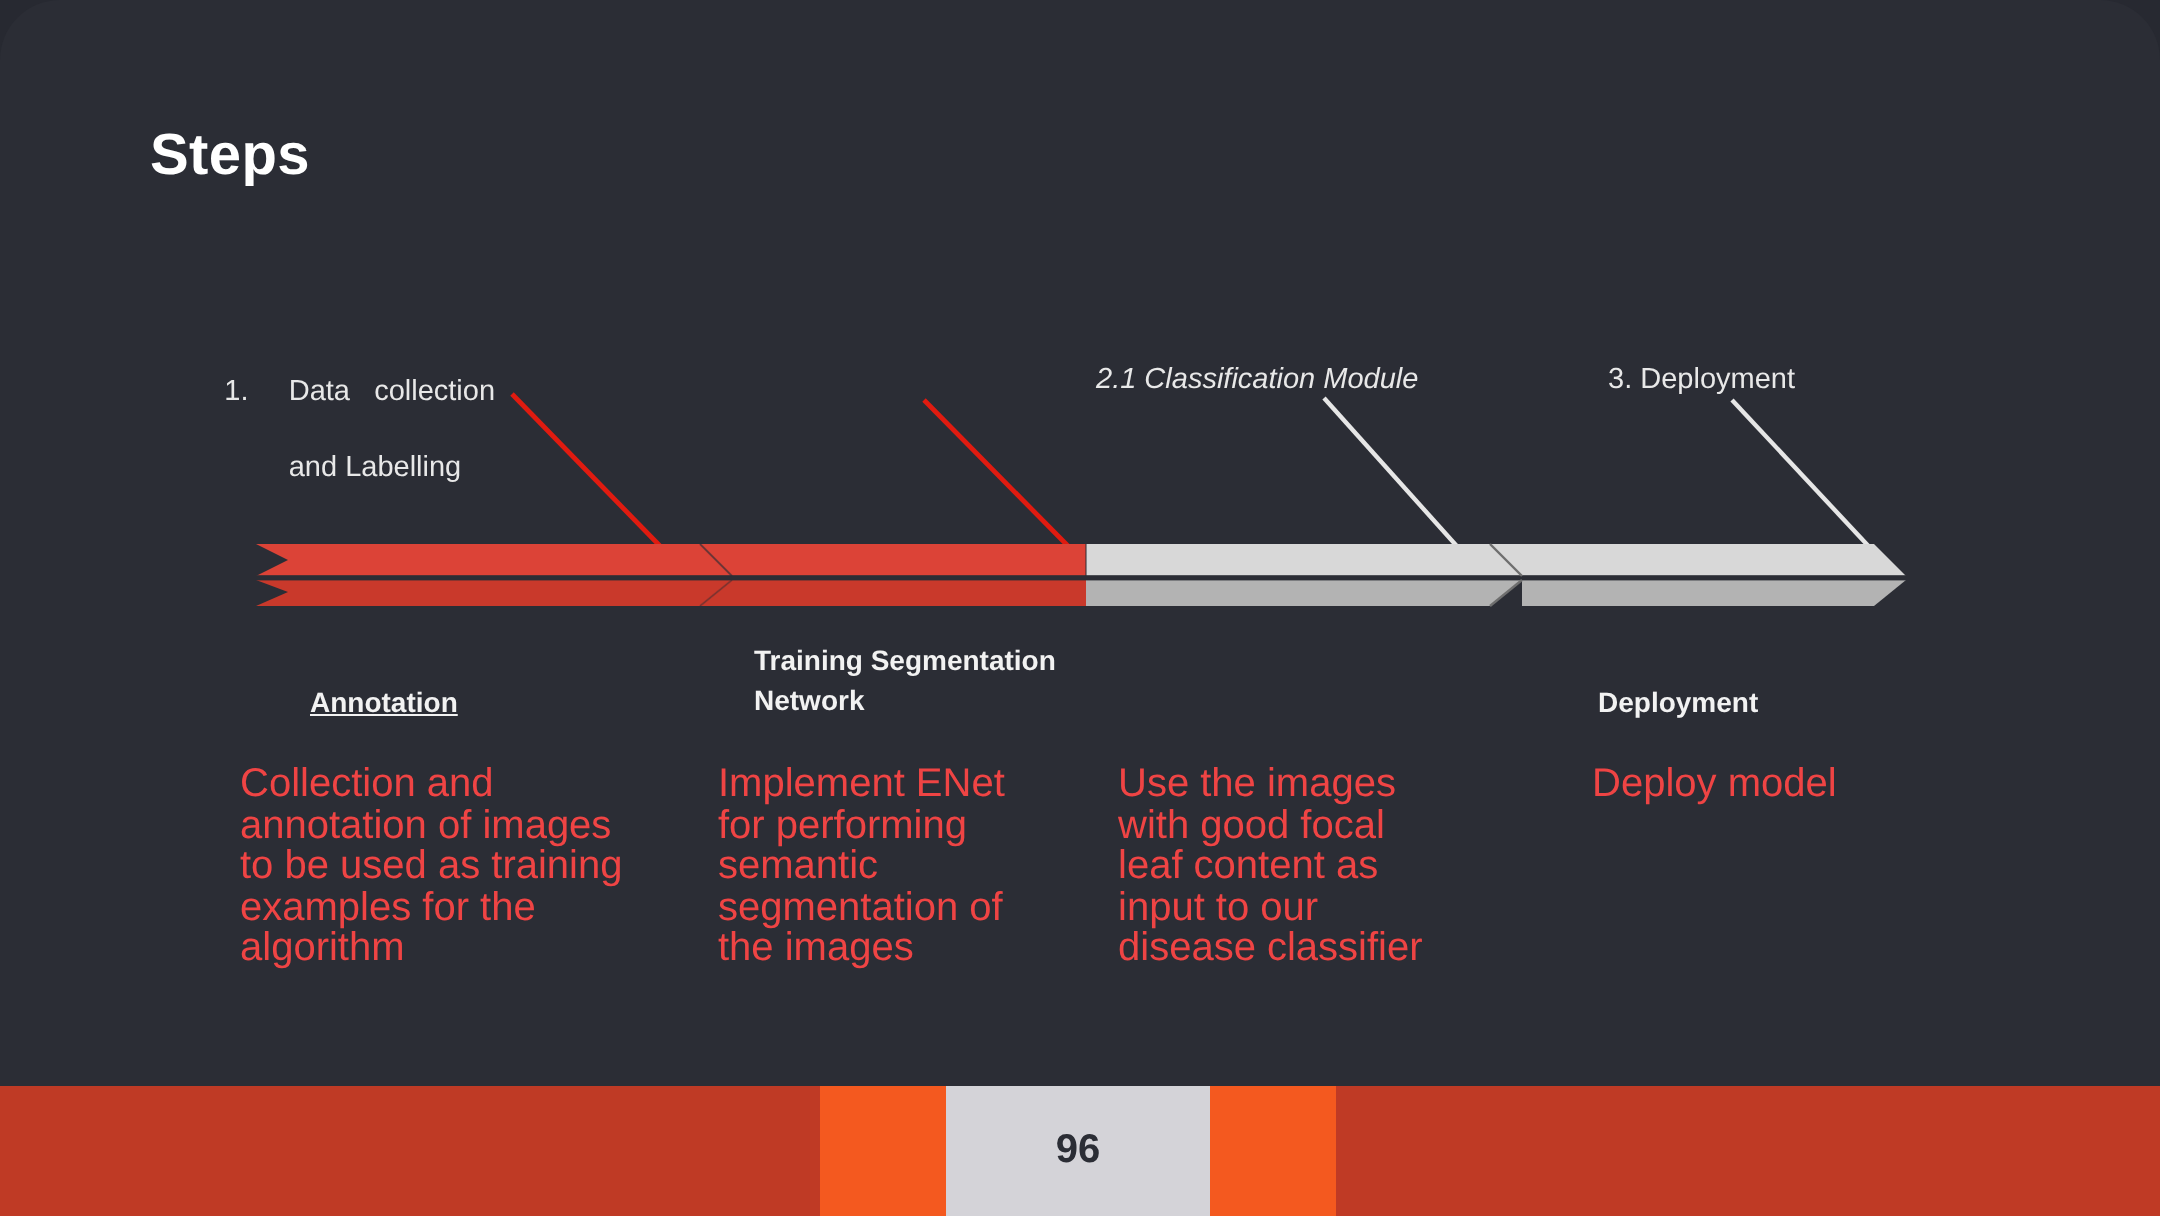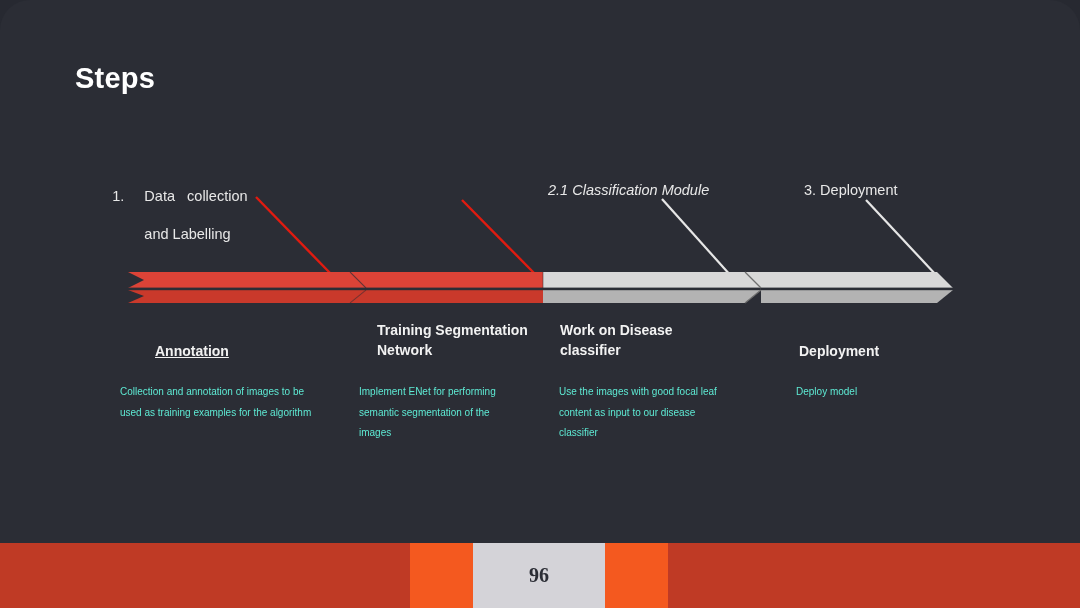--- a/index.html
+++ b/index.html
@@ -67,22 +67,22 @@
     position: absolute;
     color: #f2f2f2;
     font-size: 14px;
     font-weight: bold;
     line-height: 19.5px;
   }
 
   
   .step-body {
     position: absolute;
-    color: #5eead4;
-    font-size: 10px;
+    color: #ef4444;
+    font-size: 20px;
     line-height: 20.5px;
   }
 
   
   #footer {
     position: absolute;
     left: 0;
     top: 543px;
     width: 1080px;
     height: 65px;
@@ -109,21 +109,20 @@
     left: 0;
     top: 0;
     width: 132px;
     height: 65px;
     display: flex;
     align-items: center;
     justify-content: center;
     color: #2b2d35;
     font-size: 20px;
     font-weight: bold;
-    font-family: Liberation Serif, serif;
   }
 </style>
 </head>
 <body>
 
 <div id="slide">
 
   <div id="page-title">Steps</div>
 
   <div class="top-label" style="left:96px; top:168px;">
@@ -163,21 +162,20 @@
     <line x1="366" y1="290" x2="350" y2="303" stroke="#2b2d35" stroke-width="1.1" opacity="0.35"></line>
     <line x1="543" y1="272" x2="543" y2="288" stroke="#2b2d35" stroke-width="1" opacity="0.5"></line>
     <line x1="745" y1="272" x2="761" y2="288" stroke="#6e6e6e" stroke-width="1.2"></line>
     <line x1="761" y1="290" x2="745" y2="303" stroke="#6e6e6e" stroke-width="1.2"></line>
   </svg>
 
   <div class="step-head" style="left:155px; top:342px;text-decoration:underline;">Annotation</div>
 
   <div class="step-head" style="left:359px; top:321px; width:175px;margin-left:18px;">Training Segmentation Network</div>
 
-  <div class="step-head" style="left:560px; top:321px; width:160px;">Work on Disease classifier</div>
 
   <div class="step-head" style="left:799px; top:342px;">Deployment</div>
 
   <div class="step-body" style="left:120px; top:382px; width:205px;">Collection and annotation of images to be used as training examples for the algorithm</div>
 
   <div class="step-body" style="left:359px; top:382px; width:160px;">Implement ENet for performing semantic segmentation of the images</div>
 
   <div class="step-body" style="left:559px; top:382px; width:160px;">Use the images with good focal leaf content as input to our disease classifier</div>
 
   <div class="step-body" style="left:796px; top:382px; width:180px;">Deploy model</div>

